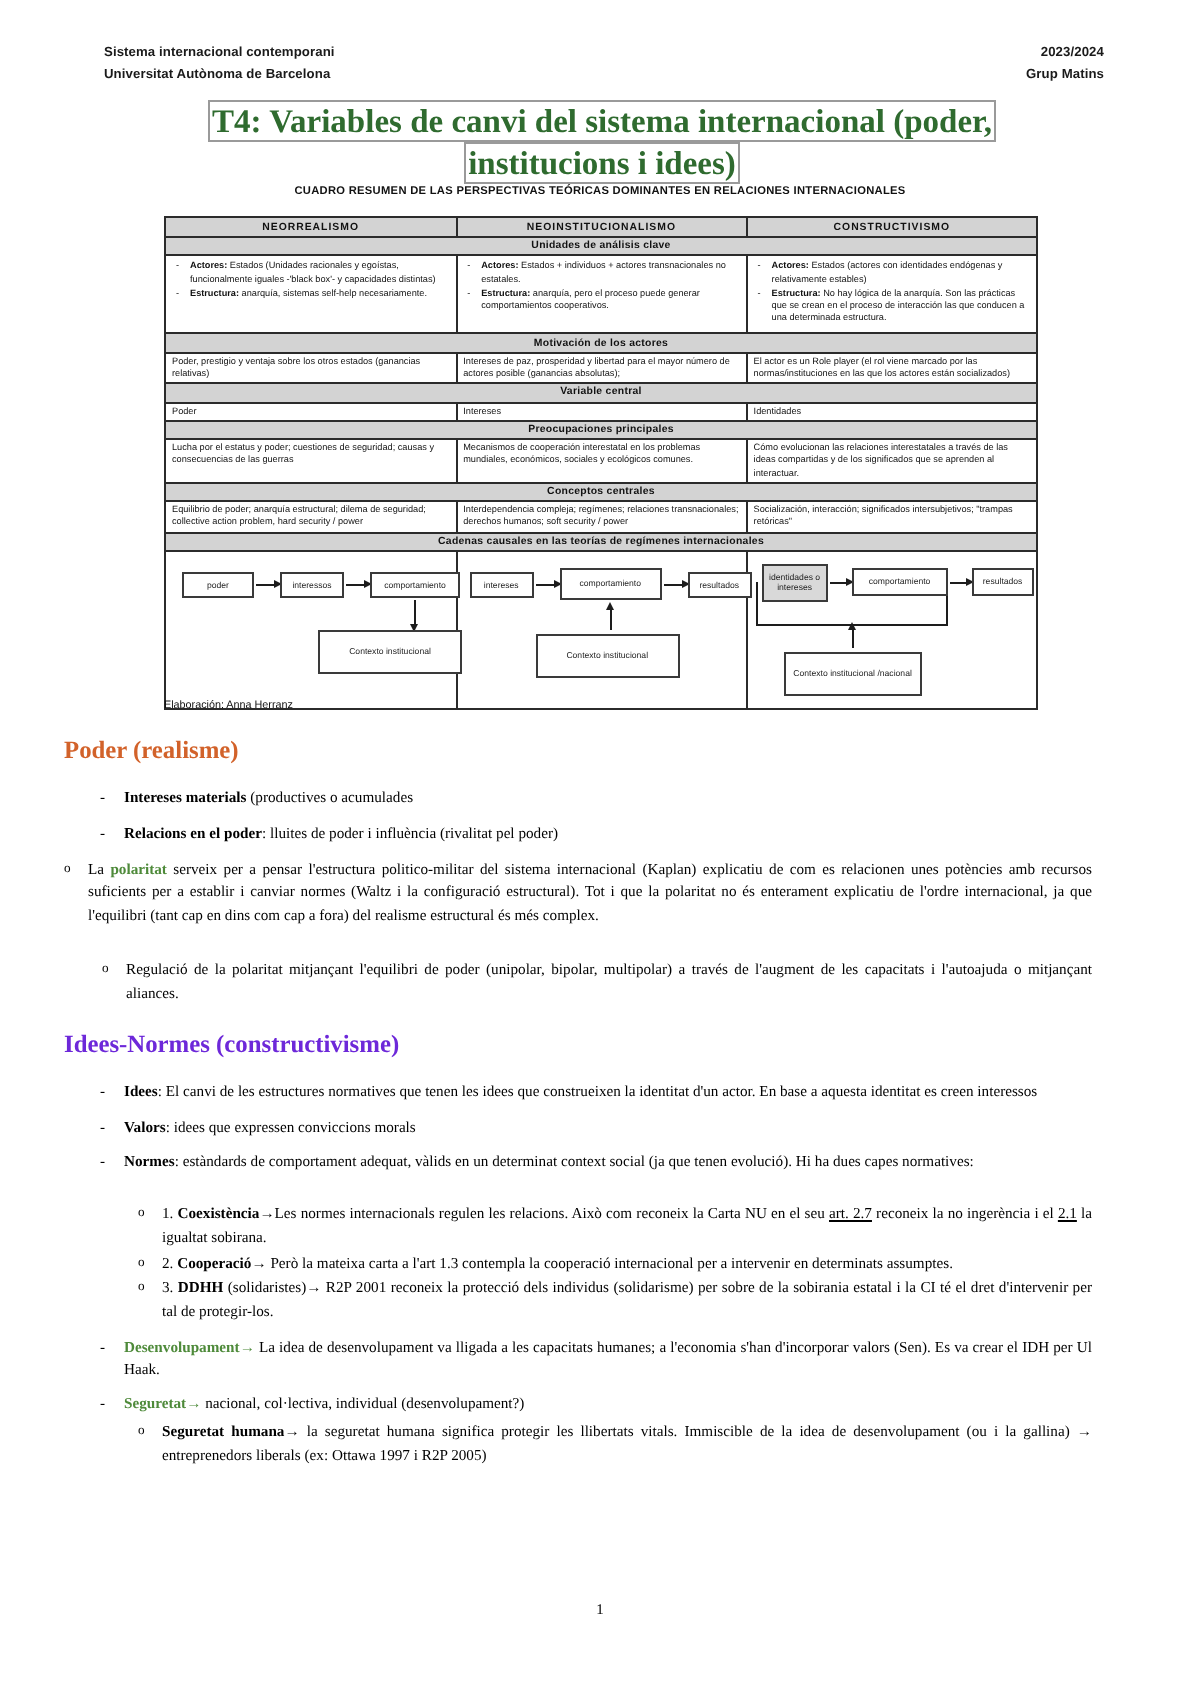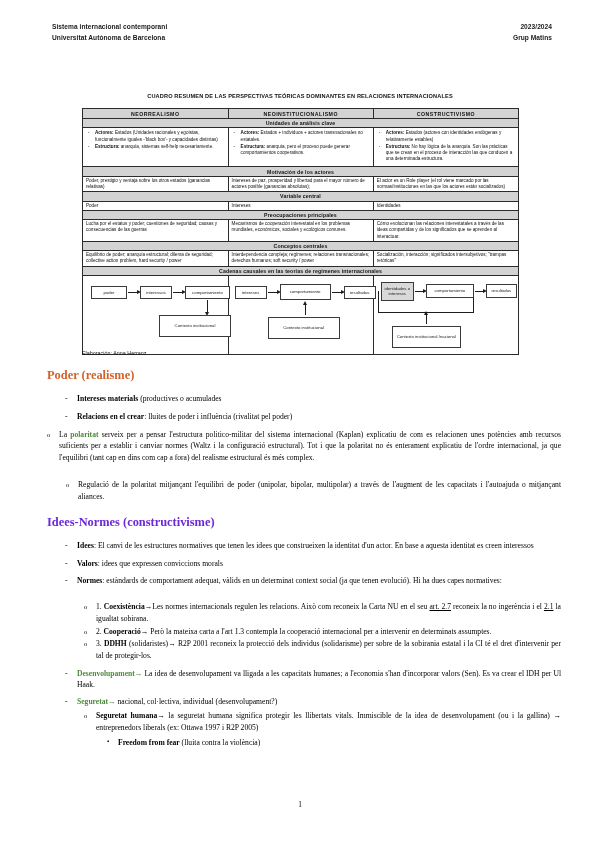--- a/index.html
+++ b/index.html
@@ -198,21 +198,21 @@
     left: 82px;
     font-family: "Liberation Sans", sans-serif;
     font-size: 5.4px;
     color: #111;
   }
 
   
   .body {
     position: absolute;
     top: 368px;
-    left: 47px;
+    left: 32px;
     width: 514px;
   }
   h2.sect {
     font-family: "Liberation Serif", serif;
     font-weight: bold;
     font-size: 12.4px;
     line-height: 15px;
     margin: 0 0 10px 0;
   }
   h2.orange { color: #d2622a; }
@@ -301,20 +301,23 @@
     <div class="left">
       <span>Sistema internacional contemporani</span>
       <span>Universitat Autònoma de Barcelona</span>
     </div>
     <div class="right">
       <span>2023/2024</span>
       <span>Grup Matins</span>
     </div>
   </div>
 
+  <div class="title-wrap">
+    <span class="title-box">T4: Variables de canvi del sistema internacional (poder, institucions i idees)</span>
+  </div>
 
   <div class="tbl-caption">CUADRO RESUMEN DE LAS PERSPECTIVAS TEÓRICAS DOMINANTES EN RELACIONES INTERNACIONALES</div>
 
   <table class="cuadro">
     <colgroup>
       <col style="width:33.4%">
       <col style="width:33.3%">
       <col style="width:33.3%">
     </colgroup>
     <tbody>
@@ -436,21 +439,21 @@
   <div class="body">
 
     <h2 class="sect orange">Poder (realisme)</h2>
 
 
     <ul class="lvl1">
       <li>
         <span class="b">Intereses materials</span><span> (productives o acumulades</span>
       </li>
       <li>
-        <span class="b">Relacions en el crear</span><span>: lluites de poder i influència (rivalitat pel poder)</span>
+        <span class="b">Relacions en el poder</span><span>: lluites de poder i influència (rivalitat pel poder)</span>
       </li>
     </ul>
 
     <ul class="lvl2" style="padding-left:12px; margin-bottom:4px;">
       <li>
         <span>La </span><span class="grn">polaritat</span><span> serveix per a pensar l'estructura politico-militar del sistema internacional (Kaplan) explicatiu de com es relacionen unes potències amb recursos suficients per a establir i canviar normes (Waltz i la configuració estructural). Tot i que la polaritat no és enterament explicatiu de l'ordre internacional, ja que l'equilibri (tant cap en dins com cap a fora) del realisme estructural és més complex.</span>
         <ul class="lvl2" style="margin-top:16px;">
           <li>
             <span>Regulació de la polaritat mitjançant l'equilibri de poder (unipolar, bipolar, multipolar) a través de l'augment de les capacitats i l'autoajuda o mitjançant aliances.</span>
           </li>
@@ -482,25 +485,20 @@
         </ul>
       </li>
       <li>
         <span class="grn">Desenvolupament</span><span class="grn">→</span><span> La idea de desenvolupament va lligada a les capacitats humanes; a l'economia s'han d'incorporar valors (Sen). Es va crear el IDH per Ul Haak.</span>
       </li>
       <li>
         <span class="grn">Seguretat</span><span class="grn">→</span><span> nacional, col·lectiva, individual (desenvolupament?)</span>
         <ul class="lvl2" style="margin-top:3px;">
           <li>
             <span class="b">Seguretat humana</span><span class="b">→</span><span> la seguretat humana significa protegir les llibertats vitals. Immiscible de la idea de desenvolupament (ou i la gallina) → entreprenedors liberals (ex: Ottawa 1997 i R2P 2005)</span>
-            <ul class="lvl3" style="margin-top:3px;">
-              <li>
-                <span class="b">Freedom from fear</span><span> (lluita contra la violència)</span>
-              </li>
-            </ul>
           </li>
         </ul>
       </li>
     </ul>
 
   </div>
 
   <div class="pgnum">1</div>
 
 </div>

